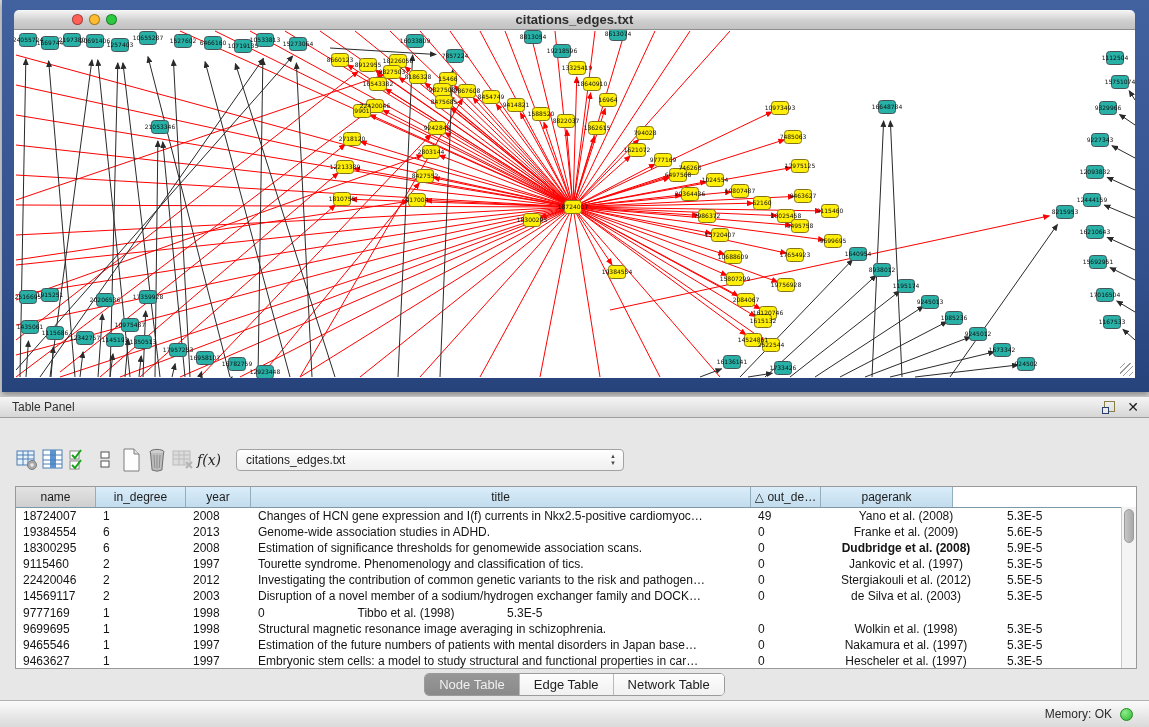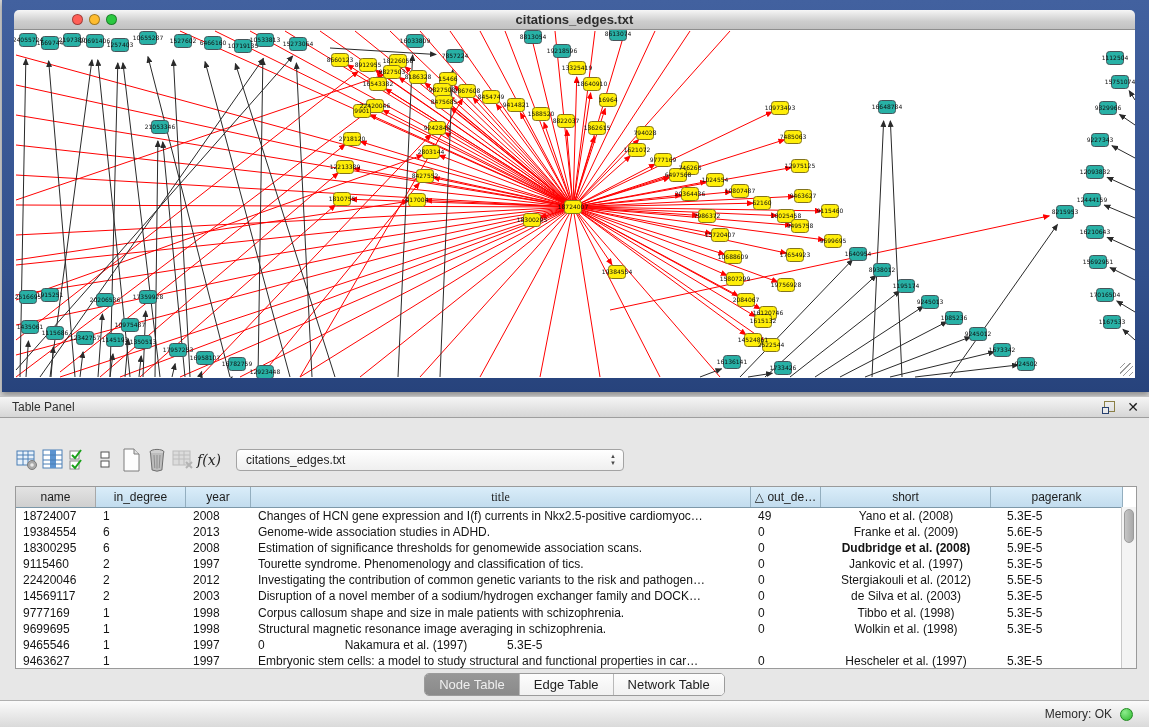--- a/index.html
+++ b/index.html
@@ -584,23 +584,22 @@
     <span>citations_edges.txt</span>
     <span class="arrows">▲<br>▼</span>
   </div>
 </div>
 
 <div id="table">
   <div id="thead">
       <div class="hc hg" style="width: 80px;">name</div>
       <div class="hc" style="width: 90px;">in_degree</div>
       <div class="hc" style="width: 65px;">year</div>
-      <div class="hc" style="width: 500px; font-family: Liberation Serif, serif;">title</div>
+      <div class="hc" style="width: 500px;">title</div>
       <div class="hc" style="width: 70px;">△ out_de…</div>
-      <div class="hc" style="width: 170px;">short</div>
       <div class="hc" style="width: 132px;">pagerank</div>
     </div>
   <div id="tbody">
       <div class="tr">
         <div class="tc" style="width: 80px;">18724007</div>
         <div class="tc" style="width: 90px;">1</div>
         <div class="tc" style="width: 65px;">2008</div>
         <div class="tc" style="width: 500px;">Changes of HCN gene expression and I(f) currents in Nkx2.5-positive cardiomyoc…</div>
         <div class="tc" style="width: 70px;">49</div>
         <div class="tc c" style="width: 170px;">Yano et al. (2008)</div>
@@ -648,38 +647,38 @@
         <div class="tc" style="width: 65px;">2003</div>
         <div class="tc" style="width: 500px;">Disruption of a novel member of a sodium/hydrogen exchanger family and DOCK…</div>
         <div class="tc" style="width: 70px;">0</div>
         <div class="tc c" style="width: 170px;">de Silva et al. (2003)</div>
         <div class="tc p" style="width: 132px;">5.3E-5</div>
       </div>
       <div class="tr">
         <div class="tc" style="width: 80px;">9777169</div>
         <div class="tc" style="width: 90px;">1</div>
         <div class="tc" style="width: 65px;">1998</div>
-        <div class="tc" style="width: 500px;">Corpus callosum shape and size in male patients with schizophrenia.</div>
         <div class="tc" style="width: 70px;">0</div>
         <div class="tc c" style="width: 170px;">Tibbo et al. (1998)</div>
         <div class="tc p" style="width: 132px;">5.3E-5</div>
       </div>
       <div class="tr">
         <div class="tc" style="width: 80px;">9699695</div>
         <div class="tc" style="width: 90px;">1</div>
         <div class="tc" style="width: 65px;">1998</div>
         <div class="tc" style="width: 500px;">Structural magnetic resonance image averaging in schizophrenia.</div>
         <div class="tc" style="width: 70px;">0</div>
         <div class="tc c" style="width: 170px; text-align: center;">Wolkin et al. (1998)</div>
         <div class="tc p" style="width: 132px;">5.3E-5</div>
       </div>
       <div class="tr">
         <div class="tc" style="width: 80px;">9465546</div>
         <div class="tc" style="width: 90px;">1</div>
         <div class="tc" style="width: 65px;">1997</div>
+        <div class="tc" style="width: 500px;">Estimation of the future numbers of patients with mental disorders in Japan base…</div>
         <div class="tc" style="width: 70px;">0</div>
         <div class="tc c" style="width: 170px;">Nakamura et al. (1997)</div>
         <div class="tc p" style="width: 132px;">5.3E-5</div>
       </div>
       <div class="tr">
         <div class="tc" style="width: 80px;">9463627</div>
         <div class="tc" style="width: 90px;">1</div>
         <div class="tc" style="width: 65px;">1997</div>
         <div class="tc" style="width: 500px;">Embryonic stem cells: a model to study structural and functional properties in car…</div>
         <div class="tc" style="width: 70px;">0</div>

